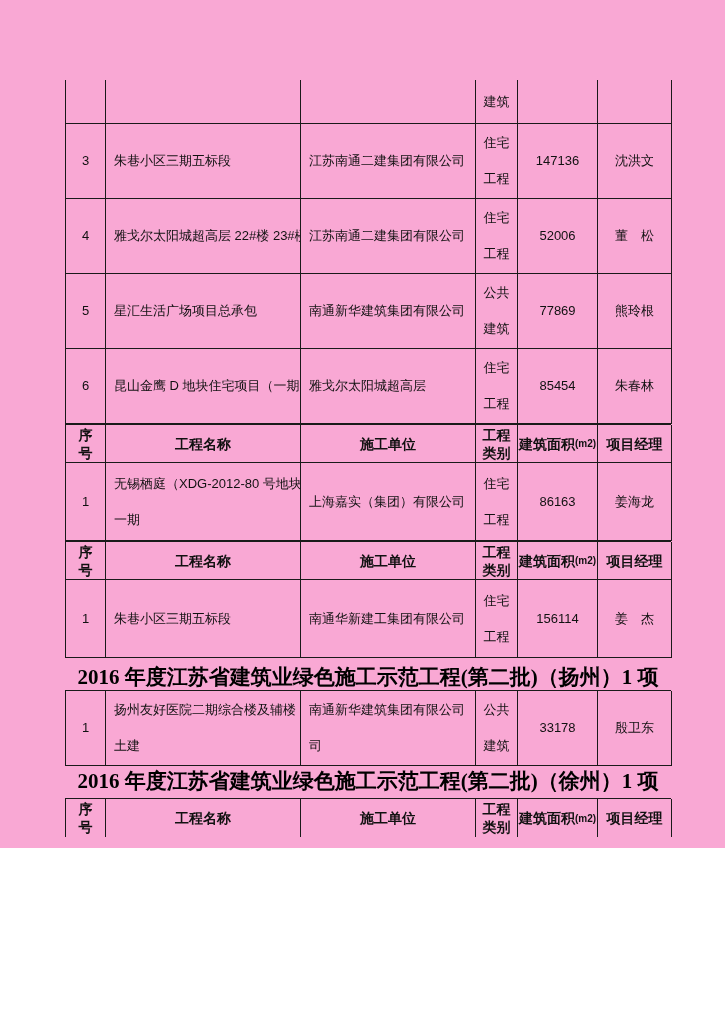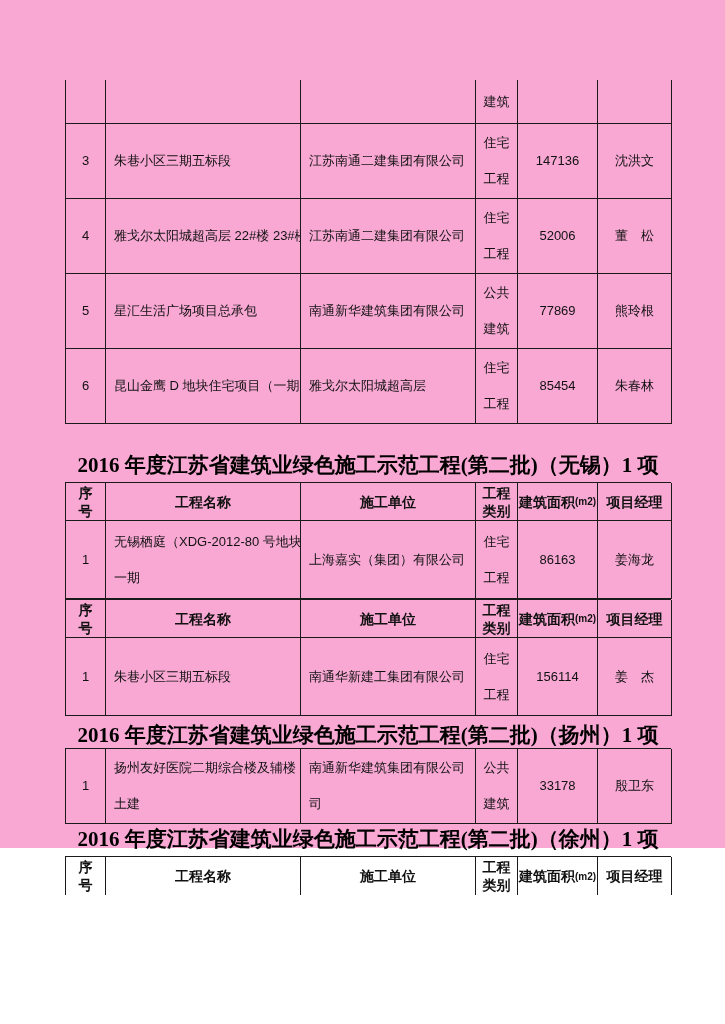--- a/index.html
+++ b/index.html
@@ -107,21 +107,20 @@
         <div class="cell">6</div>
         <div class="cell left">昆山金鹰 D 地块住宅项目（一期）</div>
         <div class="cell left">雅戈尔太阳城超高层</div>
         <div class="cell">住宅
 工程</div>
         <div class="cell">85454</div>
         <div class="cell">朱春林</div>
       </div>
     </div>
 
-    <div class="section-heading mt-lg">2016 年度江苏省建筑业绿色施工示范工程(第二批)（无锡）1  项</div>
     <div class="doc-table topline">
       <div class="row r-head">
         <div class="cell">序
 号</div>
         <div class="cell">工程名称</div>
         <div class="cell">施工单位</div>
         <div class="cell">工程
 类别</div>
         <div class="cell area-head">
           <span>建筑面积</span>

